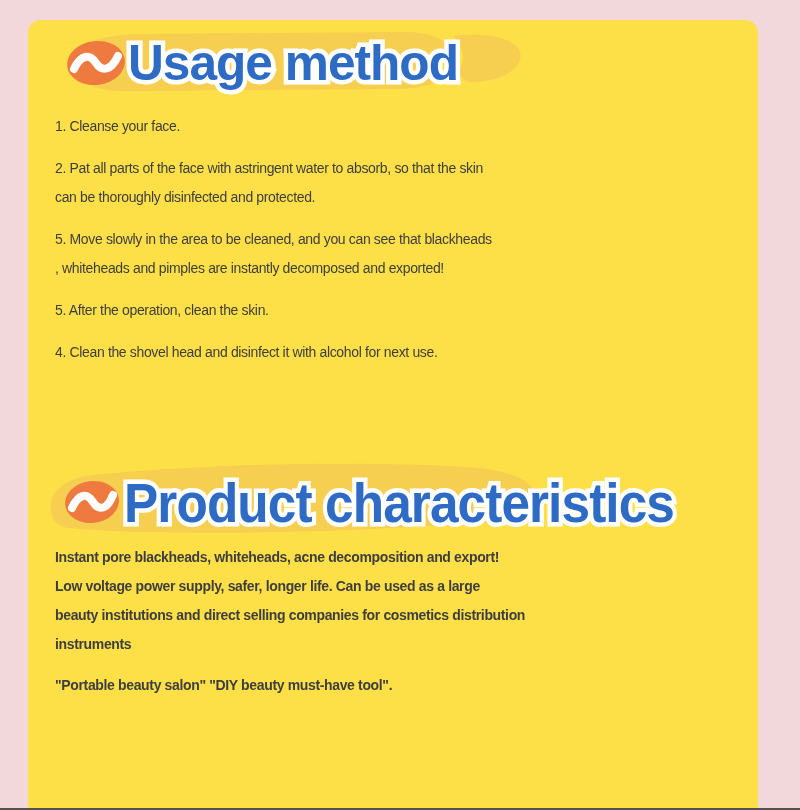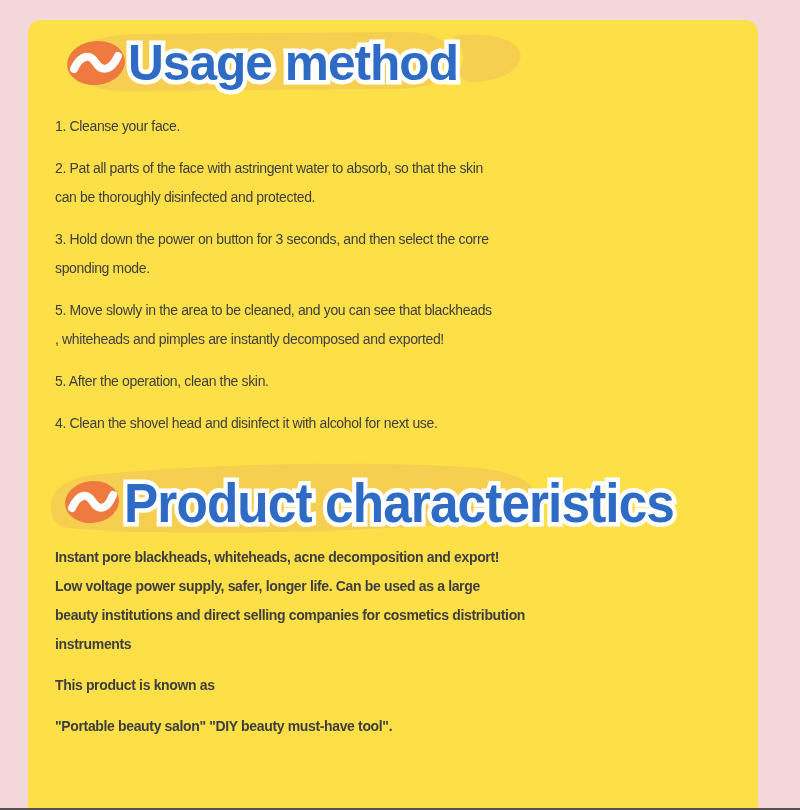--- a/index.html
+++ b/index.html
@@ -78,22 +78,20 @@
         <ellipse cx="48" cy="37" rx="29" ry="22" fill="#ee7a40" transform="rotate(-7 48 37)"></ellipse>
         <path d="M26,43 C33,28 42,28 48,37 C54,46 63,45 70,30" fill="none" stroke="#ffffff" stroke-width="8" stroke-linecap="round"></path>
       </g>
       <text class="heading-text" x="80" y="54" font-size="50" fill="#2e6bc4" stroke="#ffffff" stroke-width="9" paint-order="stroke" textLength="330" lengthAdjust="spacingAndGlyphs">Usage method</text>
     </svg>
 
     <div class="textblock tb-usage">
       <p class="para">1. Cleanse your face.</p>
       <p class="para">2. Pat all parts of the face with astringent water to absorb, so that the skin
 can be thoroughly disinfected and protected.</p>
-      <p class="para">3. Hold down the power on button for 3 seconds, and then select the corre
-sponding mode.</p>
       <p class="para">5. Move slowly in the area to be cleaned, and you can see that blackheads
 , whiteheads and pimples are instantly decomposed and exported!</p>
       <p class="para">5. After the operation, clean the skin.</p>
       <p class="para">4. Clean the shovel head and disinfect it with alcohol for next use.</p>
     </div>
 
     <svg class="heading-svg h2-svg" viewBox="0 0 720 80">
       <g>
         <path fill="#f6ce50" d="M16,60 C4,36 24,16 64,14 C180,3 330,1 430,7
                  C476,10 500,23 496,39 C492,57 450,68 390,66 C280,73 130,75 60,70
@@ -104,20 +102,19 @@
         <path d="M34,48 C41,33 49,33 55,42 C61,51 69,50 75,35" fill="none" stroke="#ffffff" stroke-width="8" stroke-linecap="round"></path>
       </g>
       <text class="heading-text" x="86" y="62" font-size="56" fill="#2e6bc4" stroke="#ffffff" stroke-width="9" paint-order="stroke" textLength="550" lengthAdjust="spacingAndGlyphs">Product characteristics</text>
     </svg>
 
     <div class="textblock tb-char">
       <p class="para">Instant pore blackheads, whiteheads, acne decomposition and export!
 Low voltage power supply, safer, longer life. Can be used as a large
 beauty institutions and direct selling companies for cosmetics distribution
 instruments</p>
-      <p class="para">This product is known as</p>
       <p class="para">"Portable beauty salon" "DIY beauty must-have tool".</p>
     </div>
 
   </div>
 
   <div class="bottom-strip"></div>
 </div>
 
 </body></html>

